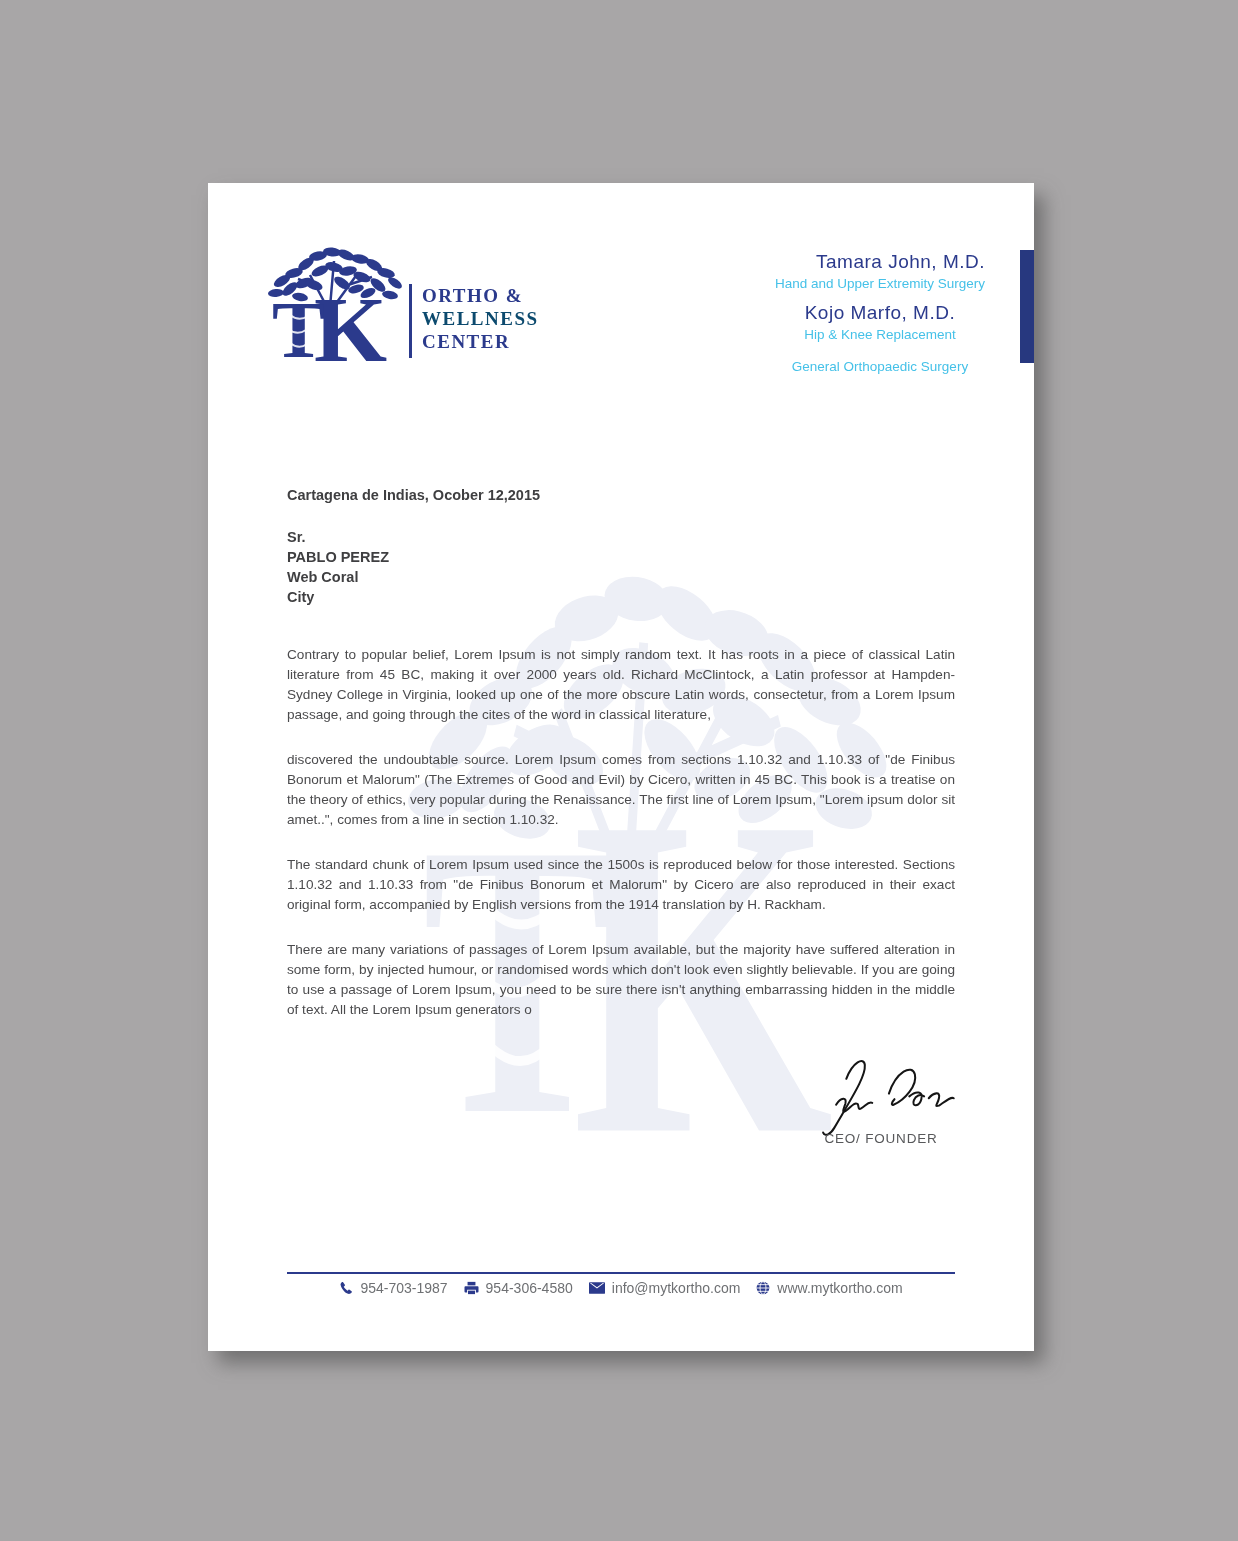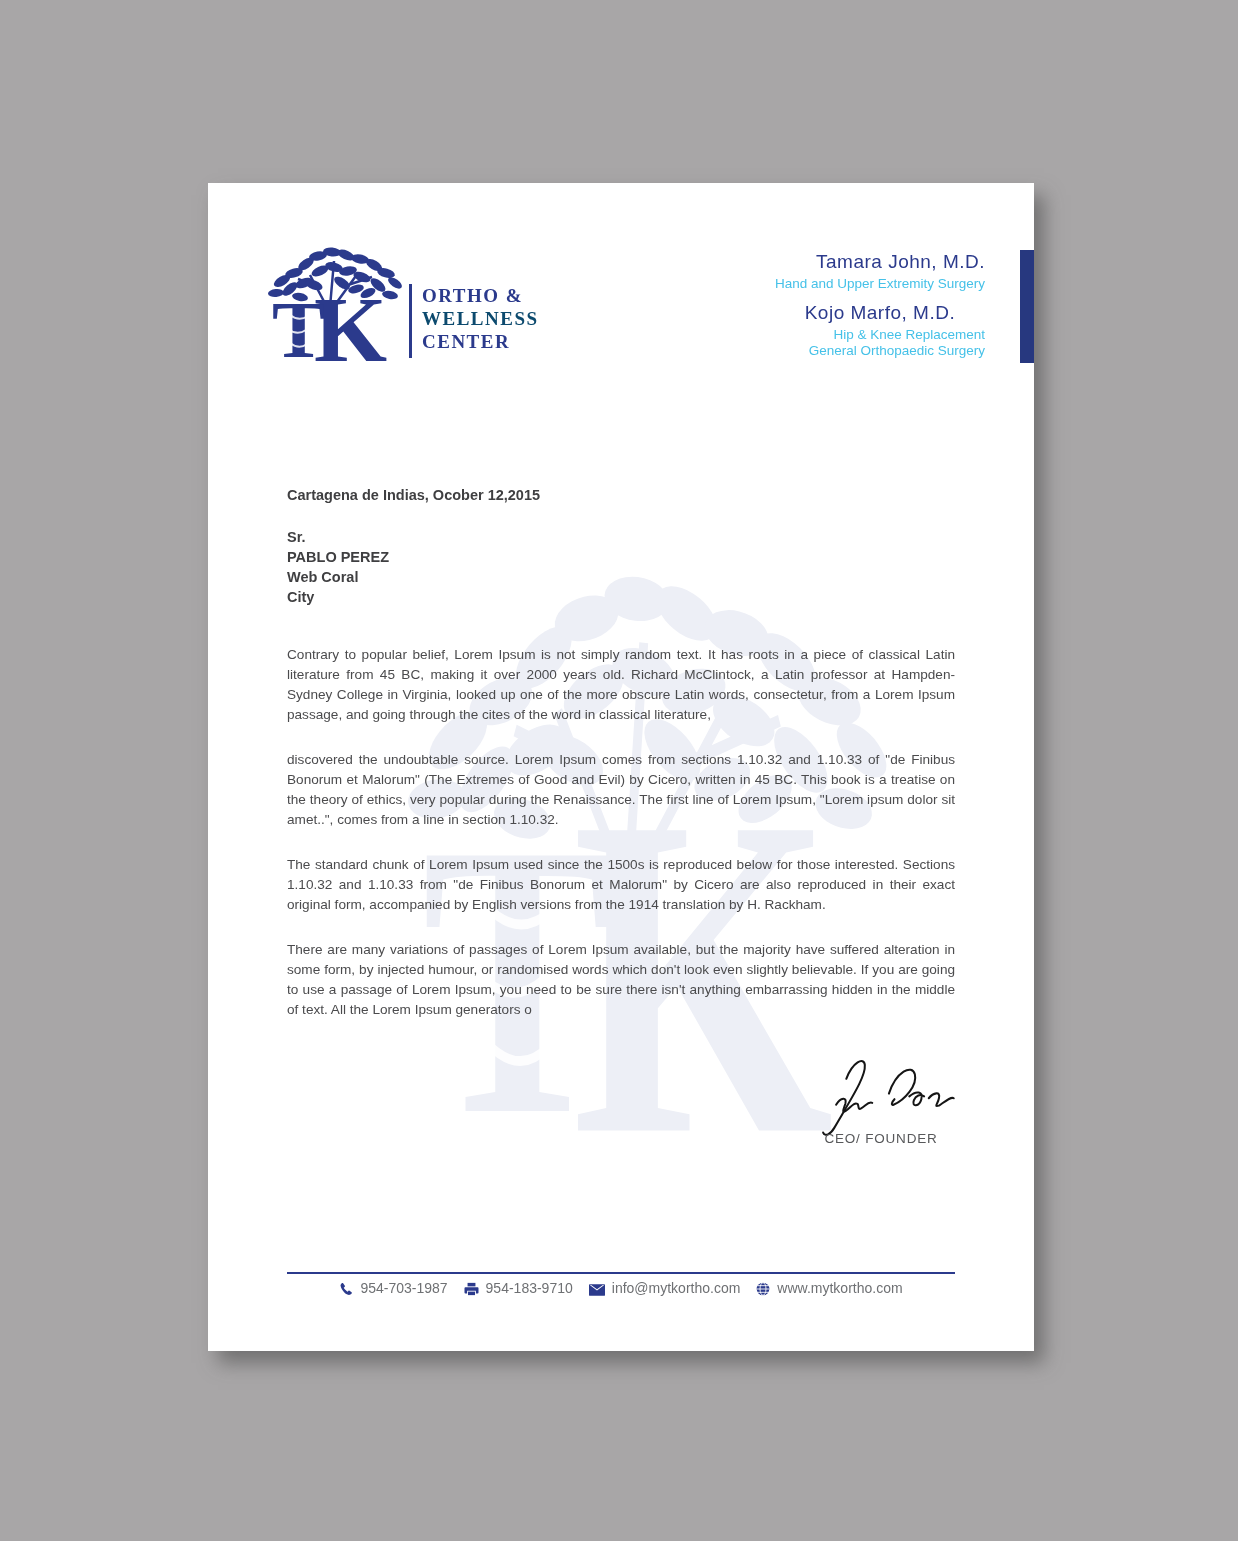--- a/index.html
+++ b/index.html
@@ -21,21 +21,21 @@
   .logo-divider { position:absolute; left:201px; top:101px; width:3px; height:74px; background:#2b3a8c; }
   .wordmark {
     position:absolute; left:214px; top:101px;
     font-family:"Liberation Serif", serif;
     font-weight:bold; font-size:19px; line-height:23px;
     letter-spacing:1.5px; color:#2b3a8c;
   }
   .wordmark .lt { color:#0c4a6e; }
   .doctors { position:absolute; right:49px; top:68px; text-align:right; }
   .doc-name { font-size:19px; color:#2b3a8c; letter-spacing:0.5px; }
-  .doc-spec { font-size:13.5px; color:#45c1e8; margin-top:3px; line-height:16px; }
+  .doc-spec { font-size:13.5px; color:#45c1e8; margin-top:3px; line-height:16px;text-align:center; }
   .doc-gap { margin-top:10px;text-align:center; }
   .accent-bar { position:absolute; right:0; top:67px; width:14px; height:113px; background:#27387f; }
   
   .watermark {
     position:absolute; left:200px; top:372px;
     width:500px; height:595px;
     color:#edeff6; z-index:0; pointer-events:none;
   }
   
   .letter-body { position:absolute; left:79px; right:79px; top:304px; z-index:1; }
@@ -51,21 +51,21 @@
   .signature-svg { display:block; margin:0 auto; }
   .signature-title { font-size:13.5px; color:#57585a; letter-spacing:0.8px; margin-top:-8px; }
   
   .footer-address { position:absolute; left:0; right:0; top:1062px; text-align:center; font-size:14px; color:#7e8083; z-index:1; }
   .footer-line { position:absolute; left:79px; right:79px; top:1089px; border-top:2px solid #2b3a8c; z-index:1; }
   .footer-contacts {
     position:absolute; left:0; right:0; top:1097px; z-index:1;
     display:flex; justify-content:center; align-items:center; gap:16px;
     font-size:14px; color:#6e7073;
   }
-  .contact-item { display:flex; align-items:flex-end; gap:7px; }
+  .contact-item { display:flex; align-items:center; gap:7px; }
   .contact-item svg { display:block; }
   .icon-navy { color:#2b3a8c; }
 </style>
 </head>
 <body>
 
 <svg width="0" height="0" style="position:absolute" aria-hidden="true">
   <symbol id="tk-mark" viewBox="0 0 140 122">
     <g fill="currentColor">
 
@@ -118,21 +118,21 @@
     <div>ORTHO &amp;</div>
     <div class="lt">WELLNESS</div>
     <div>CENTER</div>
   </div>
 
   <div class="doctors">
     <div class="doc-name">Tamara John, M.D.</div>
     <div class="doc-spec">Hand and Upper Extremity Surgery</div>
     <div class="doc-name doc-gap">Kojo Marfo, M.D.</div>
     <div class="doc-spec">Hip &amp; Knee Replacement</div>
-    <div class="doc-spec" style="margin-top:0">General Orthopaedic Surgery</div>
+    <div class="doc-spec" style="margin-top:16px">General Orthopaedic Surgery</div>
   </div>
 
   <div class="accent-bar"></div>
 
   <div class="letter-body">
     <div class="date-line">Cartagena de Indias, Ocober 12,2015</div>
     <div class="recipient">
       <div>Sr.</div>
       <div>PABLO PEREZ</div>
       <div>Web Coral</div>
@@ -168,21 +168,21 @@
       <span>954-703-1987</span>
     </span>
     <span class="contact-item">
       <svg class="icon-navy" width="15" height="14" viewBox="0 0 16 16">
         <g fill="currentColor">
           <rect x="3.5" y="1" width="9" height="4"></rect>
           <path d="M1,6 h14 a1,1 0 0 1 1,1 v5 a1,1 0 0 1 -1,1 h-2 v-3 h-10 v3 h-2 a1,1 0 0 1 -1,-1 v-5 a1,1 0 0 1 1,-1 z"></path>
           <rect x="4" y="11" width="8" height="4"></rect>
         </g>
       </svg>
-      <span>954-183-9710</span>
+      <span>954-306-4580</span>
     </span>
     <span class="contact-item">
       <svg class="icon-navy" width="16" height="12" viewBox="0 0 18 13">
         <path fill="currentColor" d="M1,0 h16 a1,1 0 0 1 1,1 v11 a1,1 0 0 1 -1,1 h-16 a1,1 0 0 1 -1,-1 v-11 a1,1 0 0 1 1,-1 z M9,8 L1.5,1.8 v0 L9,6.3 L16.5,1.8 Z"></path>
         <path fill="#ffffff" d="M1.2,1.2 L9,7 L16.8,1.2 L16,0.6 L9,5.6 L2,0.6 Z"></path>
       </svg>
       <span>info@mytkortho.com</span>
     </span>
     <span class="contact-item">
       <svg class="icon-navy" width="14" height="14" viewBox="0 0 16 16">

